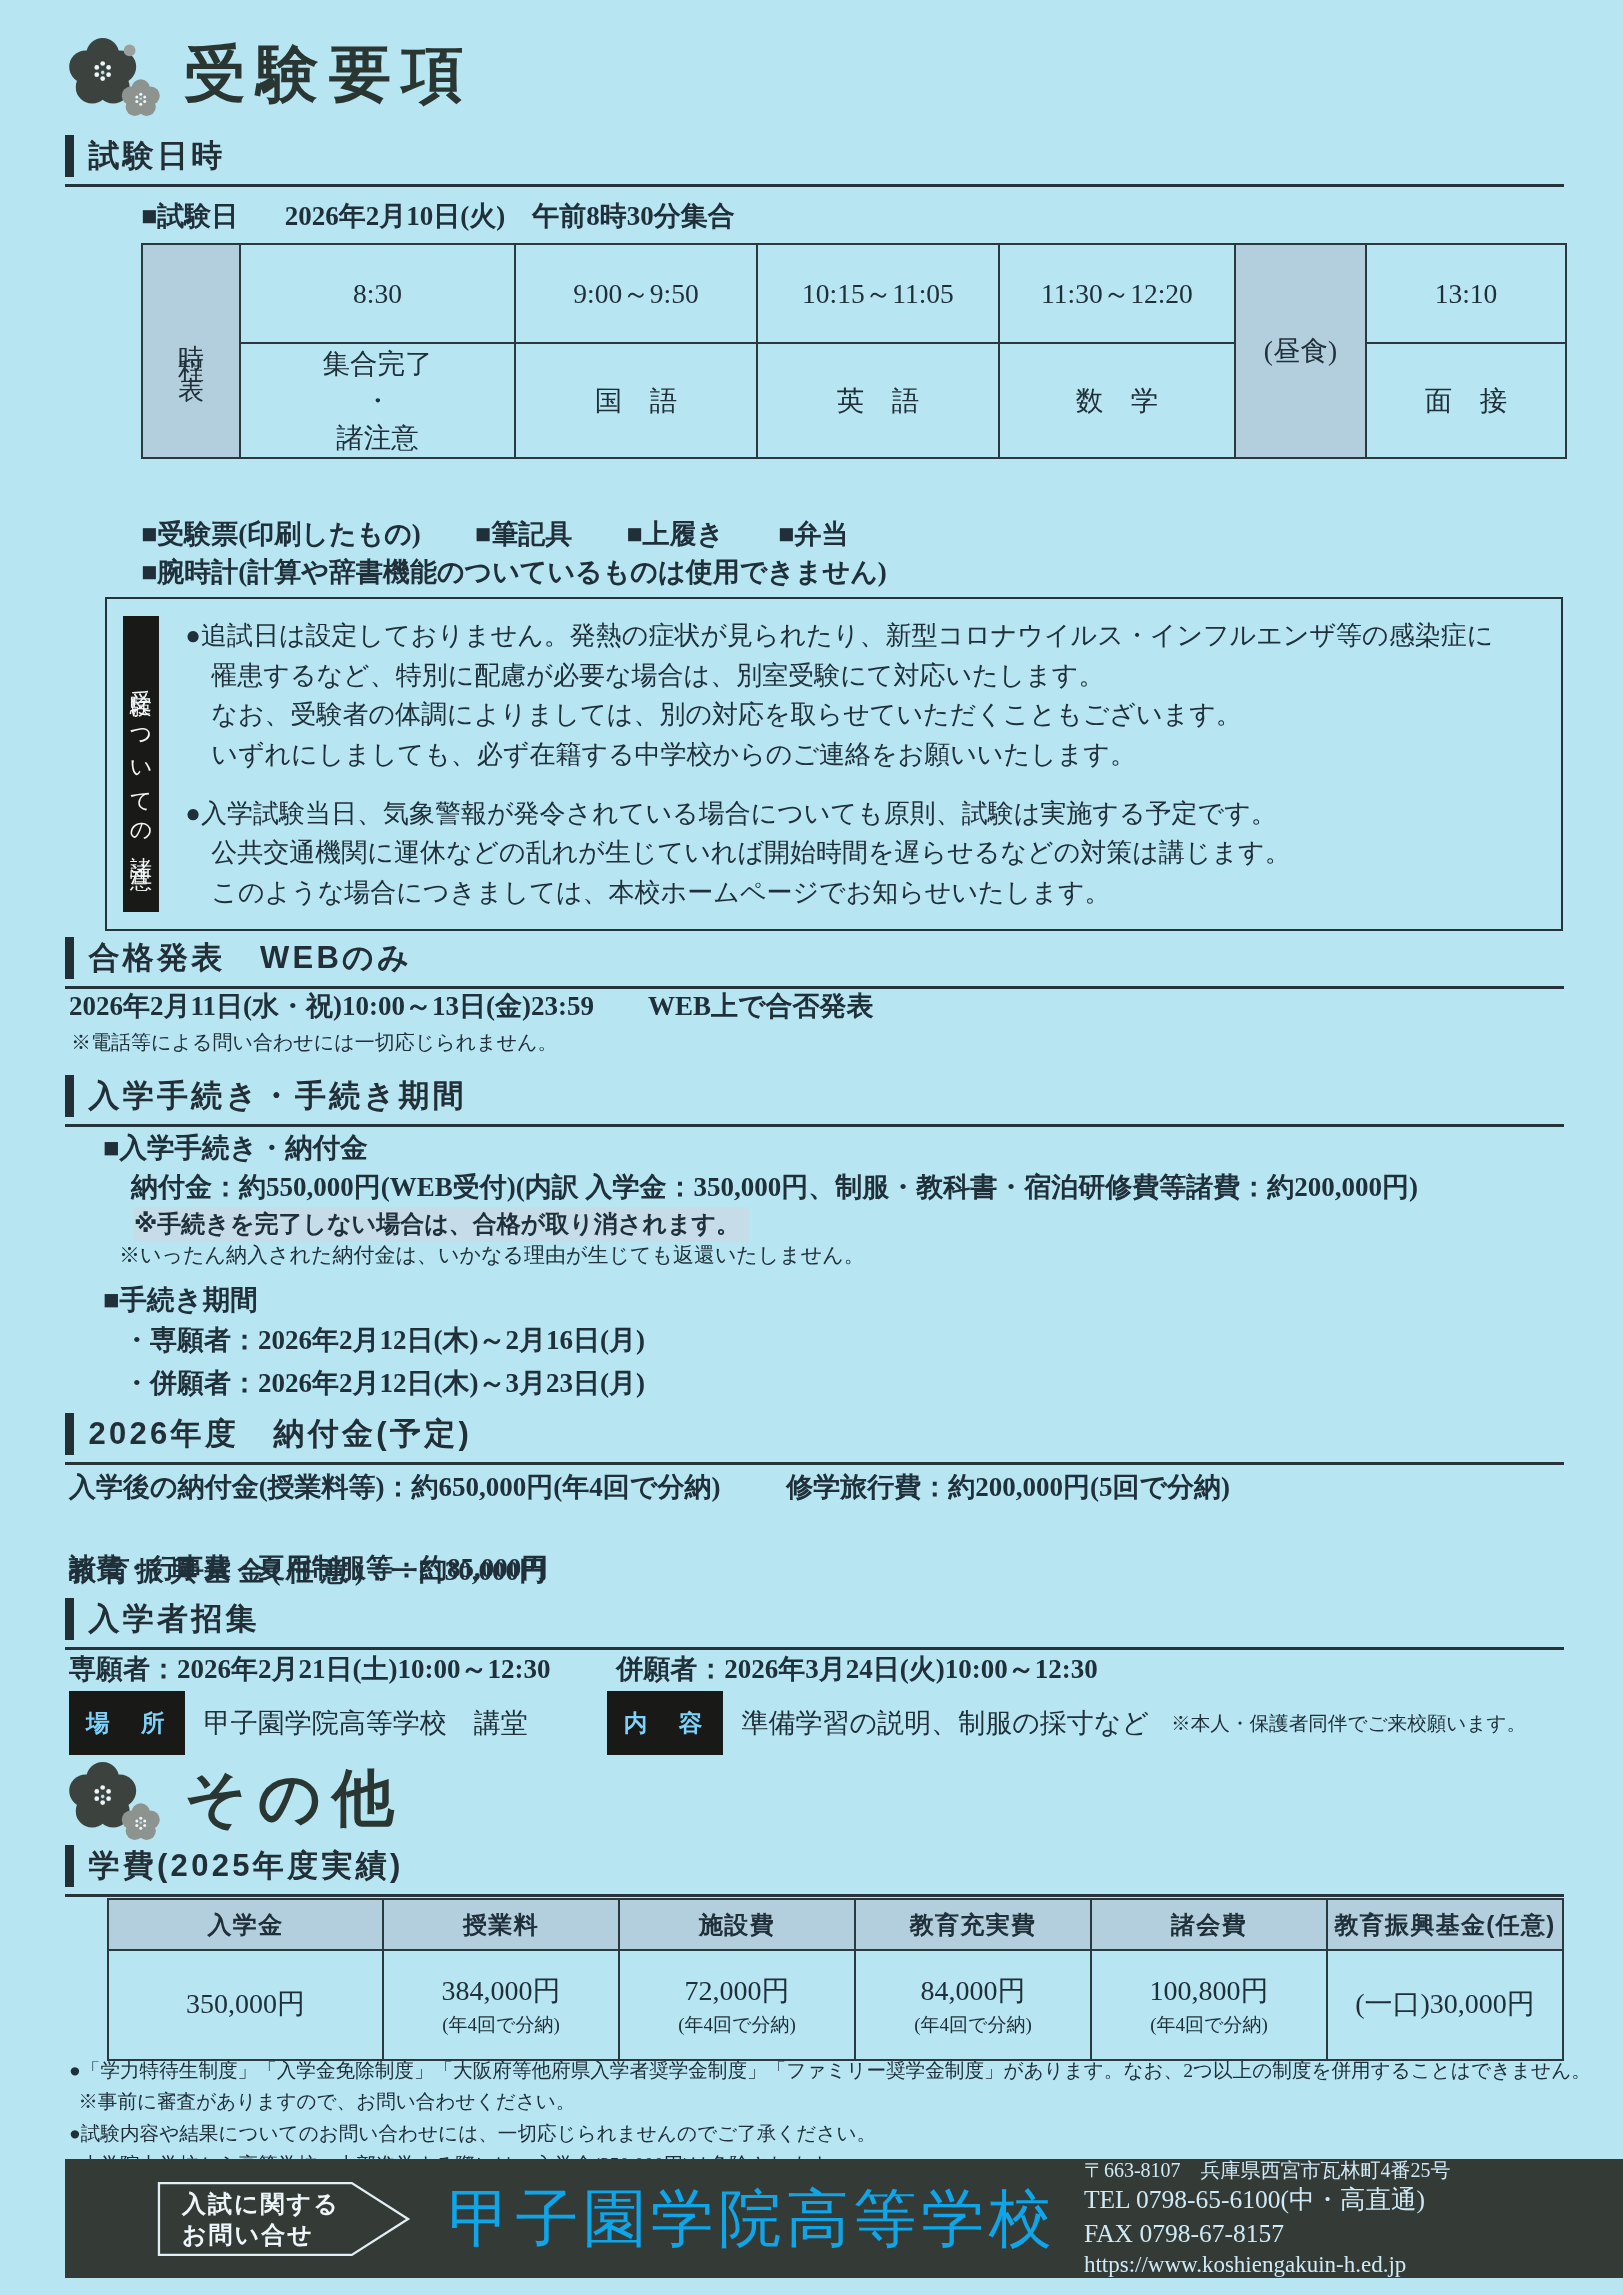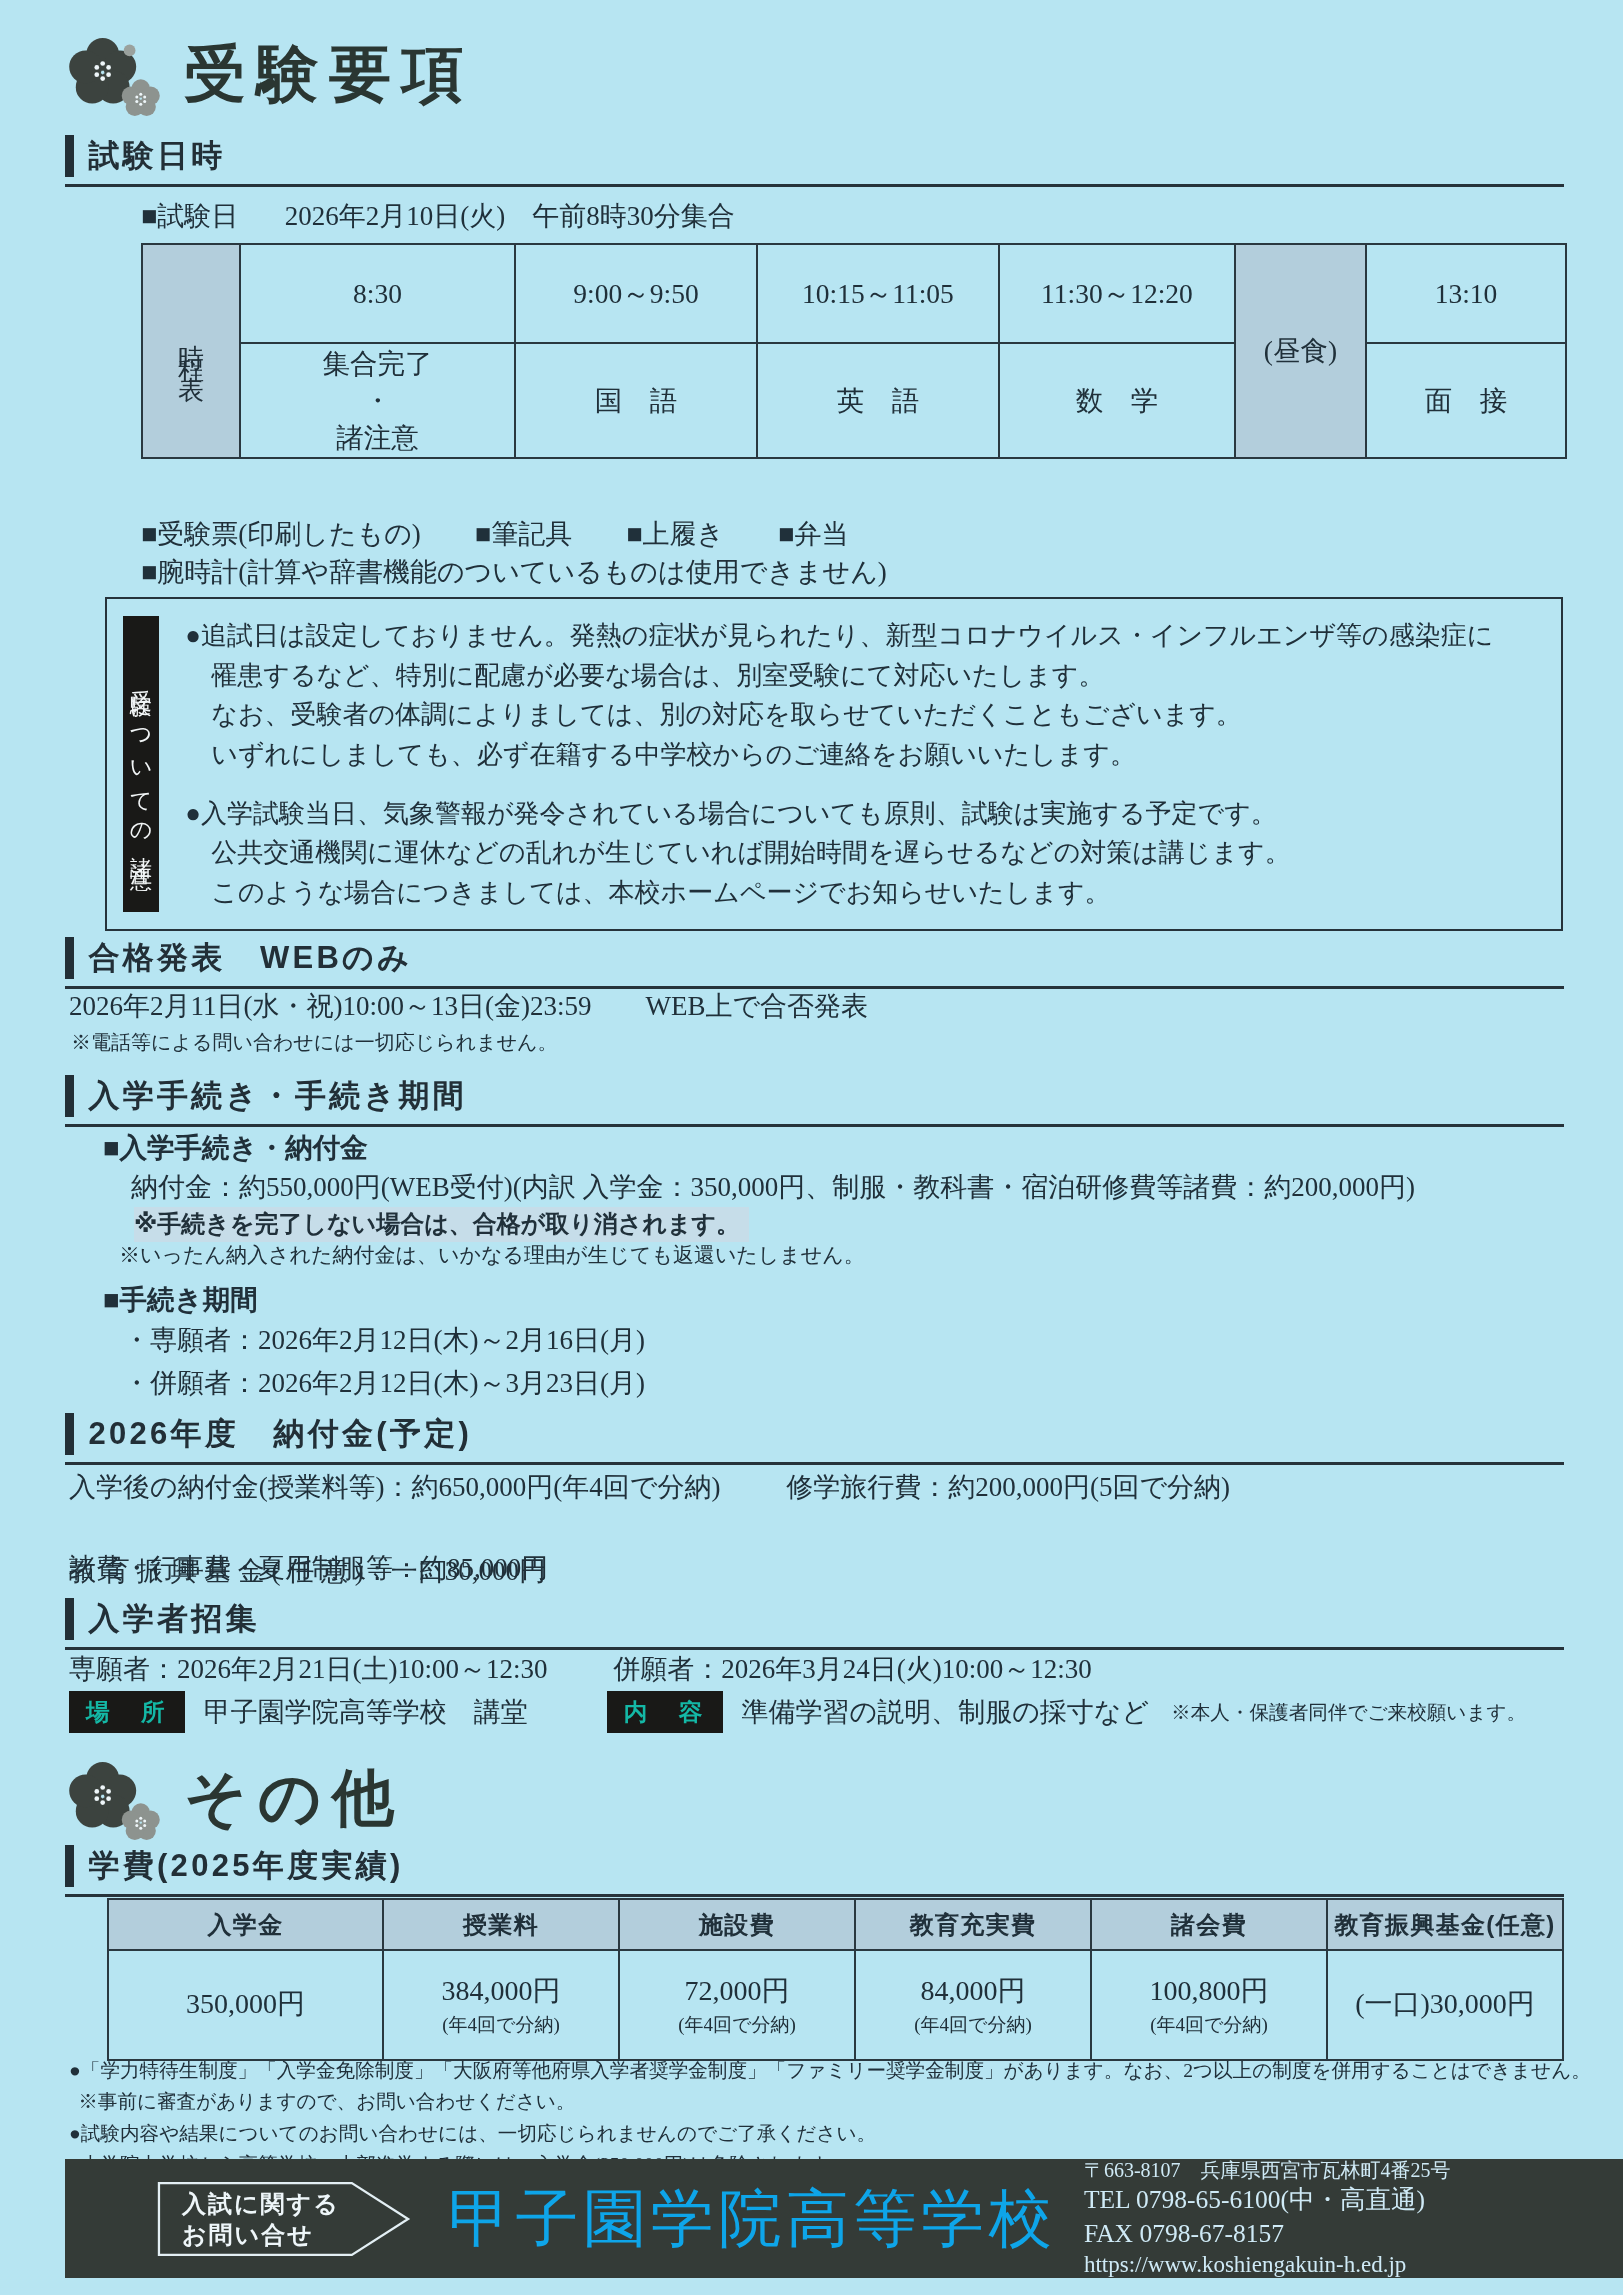--- a/index.html
+++ b/index.html
@@ -24,21 +24,21 @@
   h2.sec {
     left:65px; width:1499px; margin:0;
     border-bottom:3.9px solid #26333b;
     font-family:"Liberation Sans","DejaVu Sans",sans-serif;
     font-size:31px; font-weight:bold; letter-spacing:3.3px; color:#222f37;
     padding-bottom:6.5px; white-space:nowrap;
   }
   h2.sec > span { border-left:9.2px solid #222f37; padding-left:14.4px; display:inline-block; }
 
   
-  .line { font-size:27px; white-space:nowrap; }
+  .line { font-size:27px; white-space:nowrap;font-weight:bold; }
   .small { font-size:20px; white-space:nowrap; }
   .gap { display:inline-block; width:59px; }
 
   
   table.schedule { border-collapse:collapse; table-layout:fixed; width:1424px; }
   table.schedule td {
     border:2px solid #2a3840; text-align:center; vertical-align:middle;
     font-size:27.5px; overflow:hidden;
   }
   .shade { background:#b3cedc; }
@@ -66,23 +66,23 @@
     font-family:"Liberation Sans","DejaVu Sans",sans-serif; }
   .warn-strong {
     font-family:"Liberation Sans","DejaVu Sans",sans-serif;
     font-weight:bold; font-size:24px; background:#c6dde9;
     display:inline-block; padding:1.3px 9.2px 1.3px 0;
   }
 
   
   .chip-row { display:flex; align-items:center; white-space:nowrap; }
   .chip {
-    background:#191917; color:#14b8a6; font-size:23.6px; font-weight:bold;
-    font-family:"Liberation Sans","DejaVu Sans",sans-serif;
-    padding:5px 17px; letter-spacing:3.9px; flex:none;
+    background:#191917; color:#7dd3fc; font-size:23.6px; font-weight:bold;
+    font-family:"Liberation Sans","DejaVu Sans",sans-serif;
+    padding:16px 17px; letter-spacing:3.9px; flex:none;
   }
   .chip-val { font-size:27px; margin-left:18.3px; }
   .chip-note { font-size:19.6px; margin-left:22px; }
 
   
   table.fees { border-collapse:collapse; table-layout:fixed; width:1456px; }
   table.fees th {
     border:2px solid #2a3840; background:#b3cedc; height:47px;
     font-family:"Liberation Sans","DejaVu Sans",sans-serif;
     font-size:24px; font-weight:bold; letter-spacing:1.3px;

